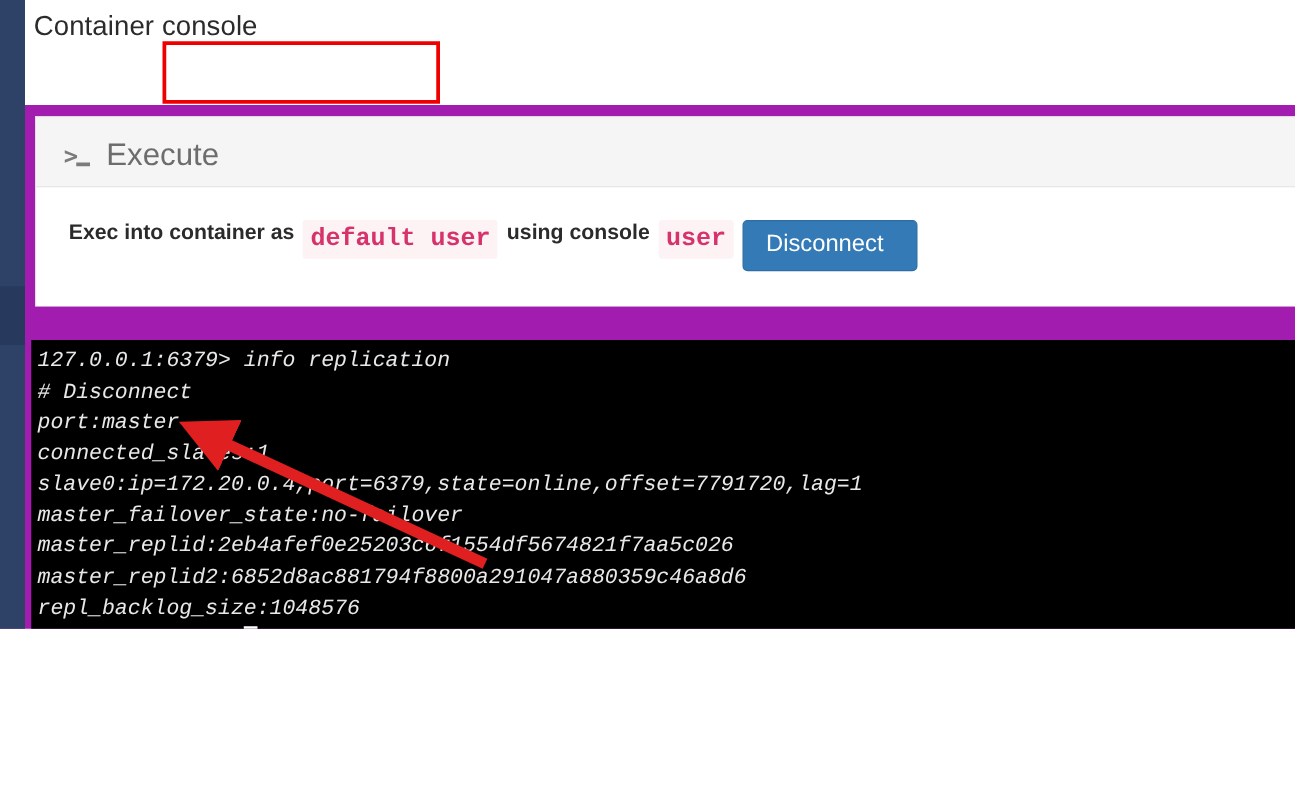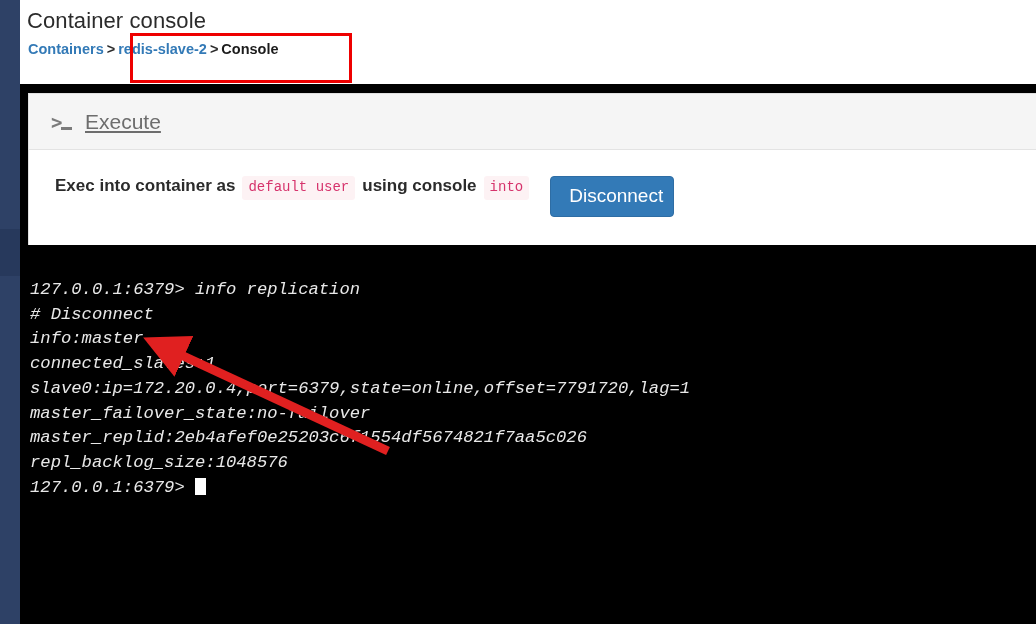--- a/index.html
+++ b/index.html
@@ -5,22 +5,22 @@
   * { box-sizing: border-box; }
   html, body {
     margin: 0; padding: 0;
     width: 1036px; height: 632px;
     overflow: hidden;
     background: #ffffff;
     font-family: "Liberation Sans", sans-serif;
   }
   #root {
     position: relative;
-    width: 1036px; height: 624px;
-    background: #000000;
+    width: 1036px; height: 503px;
+    background: #a21caf;
     overflow: hidden;
   }
 
   
   #sidebar {
     position: absolute; left: 0; top: 0;
     width: 20px; height: 632px;
     background: #2e4166;
   }
   #sidebar-active {
@@ -91,25 +91,24 @@
     color: #7b7b7b;
     font-family: "DejaVu Sans Mono", monospace;
     font-weight: bold;
   }
   .term-glyph .ul {
     position: absolute; left: 10px; top: 14px;
     width: 11px; height: 3px;
     background: #7b7b7b;
   }
   #panel-head-label {
-    font-size: 21px;
+    font-size: 25px;
     color: #6d6d6d;
     font-weight: 400;
     white-space: nowrap;
-    text-decoration: underline;
   }
 
   #panel-body {
     position: absolute; left: 0; top: 56px;
     width: 100%; height: 95px;
     background: #ffffff;
   }
   #exec-row {
     position: absolute; left: 26px; top: 26px;
     display: flex; align-items: flex-start;
@@ -118,36 +117,36 @@
   .exec-text {
     font-size: 17px;
     font-weight: bold;
     color: #2b2b2b;
   }
   .code-chip {
     display: inline-block;
     background: #fdf2f4;
     color: #d6336c;
     font-family: "Liberation Mono", monospace;
-    font-size: 14px;
-    font-weight: normal;
+    font-size: 20px;
+    font-weight: bold;
     padding: 3px 6px;
     border-radius: 3px;
     margin: 0 7px;
     line-height: 1.25;
   }
   #disconnect-button {
-    margin-left: 14px;
+    margin-left: 0;
     background: #337ab7;
     border: 1px solid #2e6da4;
     border-radius: 4px;
     color: #ffffff;
     font-size: 19px;
     font-weight: 400;
-    padding: 9px 10px 11px 18px;
+    padding: 9px 26px 11px 18px;
     cursor: pointer;
     line-height: 1;
     font-family: "Liberation Sans", sans-serif;
   }
 
   
   #terminal {
     position: absolute; left: 25px; top: 272px;
     width: 1011px; height: 360px;
     background: #000000;
@@ -191,54 +190,52 @@
 <body>
 
 <div id="root">
 
   <div id="sidebar">
     <div id="sidebar-active"></div>
   </div>
 
   <div id="header">
     <div id="page-title">Container console</div>
-    <div id="breadcrumb">
-      <span class="crumb-link">Containers</span><span class="crumb-sep">&gt;</span><span class="crumb-link">redis-slave-2</span><span class="crumb-sep">&gt;</span><span class="crumb-current">Console</span>
-    </div>
   </div>
 
   <div id="panel">
     <div id="panel-head">
       <div id="panel-head-inner">
         <span class="term-glyph">
           <span class="chev">&gt;</span>
           <span class="ul"></span>
         </span>
         <span id="panel-head-label">Execute</span>
       </div>
     </div>
     <div id="panel-body">
       <div id="exec-row">
         <span class="exec-text">Exec into container as</span>
         <span class="code-chip">default user</span>
         <span class="exec-text">using console</span>
-        <span class="code-chip">into</span>
+        <span class="code-chip">user</span>
         <button id="disconnect-button">Disconnect</button>
       </div>
     </div>
   </div>
 
   <div id="terminal">
     <div class="term-line">127.0.0.1:6379&gt; info replication</div>
     <div class="term-line"># Disconnect</div>
-    <div class="term-line">info:master</div>
+    <div class="term-line">port:master</div>
     <div class="term-line">connected_slaves:1</div>
     <div class="term-line">slave0:ip=172.20.0.4,port=6379,state=online,offset=7791720,lag=1</div>
     <div class="term-line">master_failover_state:no-failover</div>
     <div class="term-line">master_replid:2eb4afef0e25203c6f1554df5674821f7aa5c026</div>
+    <div class="term-line">master_replid2:6852d8ac881794f8800a291047a880359c46a8d6</div>
     <div class="term-line">repl_backlog_size:1048576</div>
     <div class="term-line"><span>127.0.0.1:6379&gt;</span><span id="cursor-block"></span></div>
   </div>
 
   <div id="annot-box"></div>
 
   <svg id="annot-arrow" viewBox="0 0 1036 632">
     <defs>
       <marker id="ahead" markerWidth="5" markerHeight="5" refX="2.2" refY="2.5" orient="auto">
         <path d="M0,0 L5,2.5 L0,5 z" fill="#e02020"></path>

